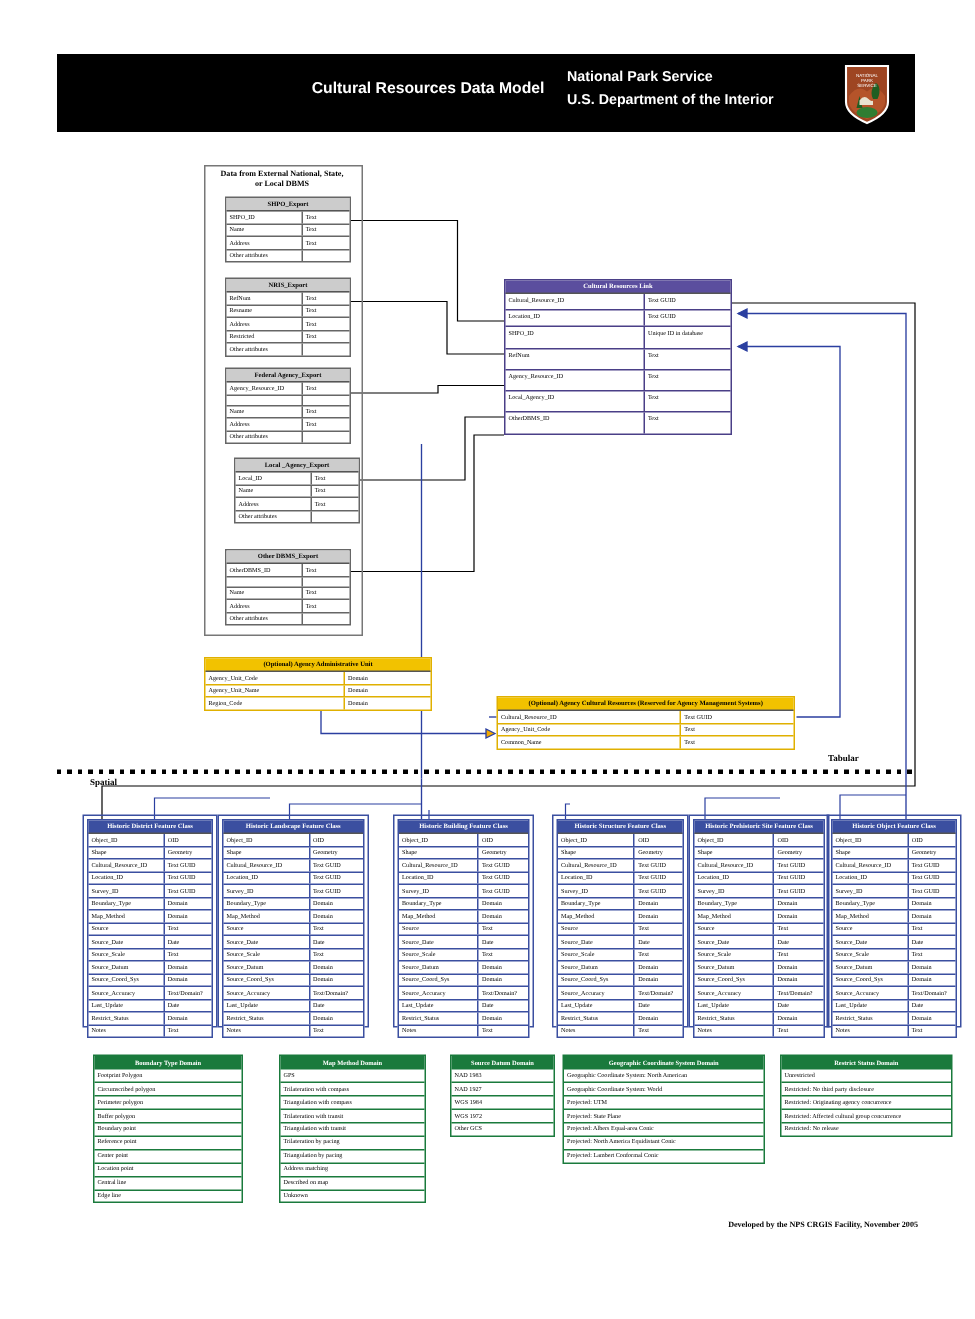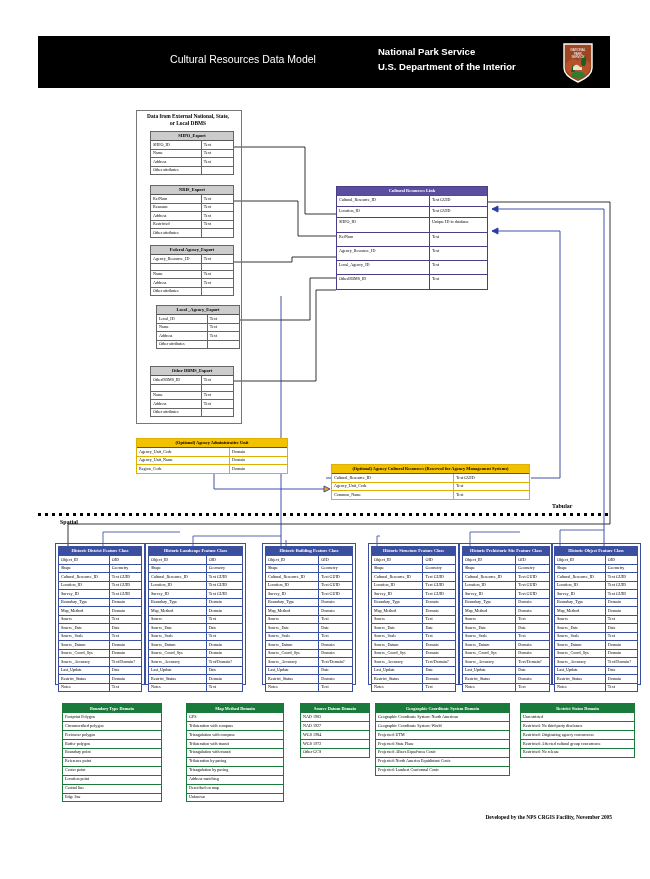--- a/index.html
+++ b/index.html
@@ -1,22 +1,22 @@
 <!DOCTYPE html>
 <html><head>
 <meta charset="utf-8">
 <style>
   html,body{margin:0;padding:0;background:#b8b8b8;}
   body{font-family:"Liberation Serif",serif;}
   .page{position:relative;width:650px;height:879px;background:#ffffff;overflow:hidden;}
 
   
   .banner{position:absolute;left:38px;top:36px;width:572px;height:52px;background:#000000;}
-  .banner-title{position:absolute;left:85px;top:17px;width:240px;text-align:center;
-    color:#ffffff;font-family:"Liberation Sans",sans-serif;font-weight:normal;font-size:10.5px;}
+  .banner-title{position:absolute;left:85px;top:17px;width:240px;text-align:right;
+    color:#ffffff;font-family:"Liberation Sans",sans-serif;font-weight:bold;font-size:10.5px;}
   .banner-agency{position:absolute;left:340px;top:8px;color:#ffffff;
     font-family:"Liberation Sans",sans-serif;font-weight:bold;font-size:9.5px;line-height:15px;}
   .arrowhead{position:absolute;right:14px;top:6px;width:36px;height:42px;}
 
   
   .tbl{position:absolute;border:1px solid #555;background:#ffffff;box-sizing:border-box;}
   .tbl .th{font-size:4.4px;text-align:center;font-weight:bold;padding:1.4px 1px;
     border-bottom:1px solid #555;line-height:1.25;}
   .tbl .row{display:flex;border-bottom:1px solid #555;box-sizing:border-box;}
   .tbl .row:last-child{border-bottom:none;}

